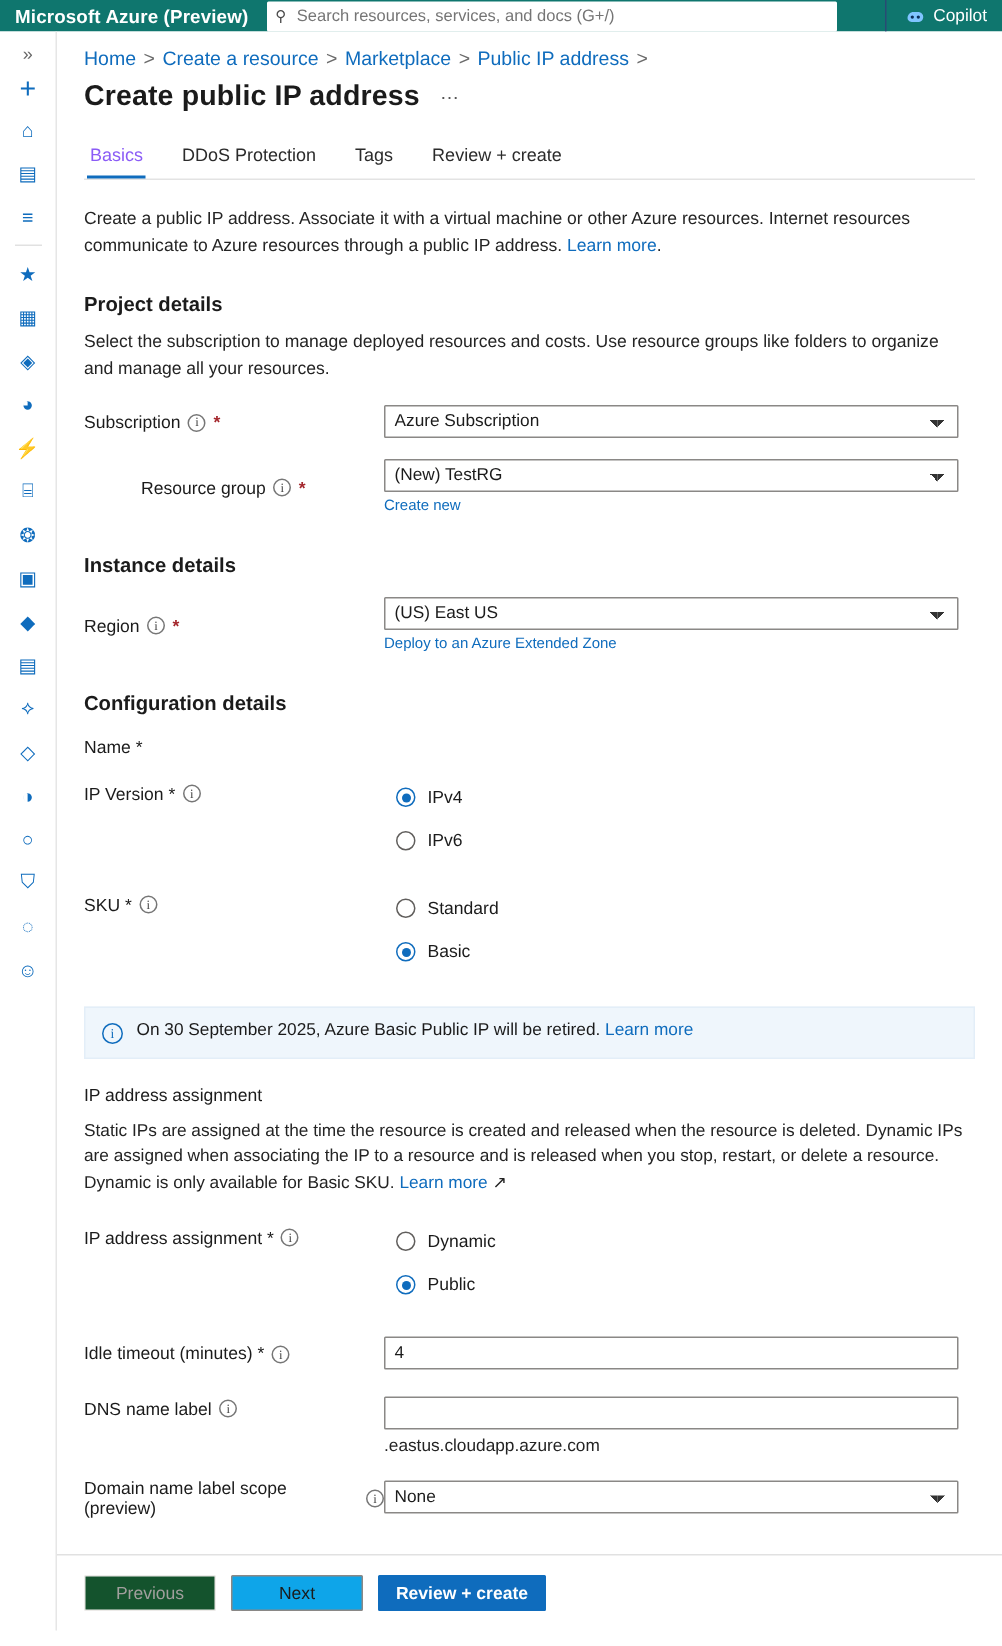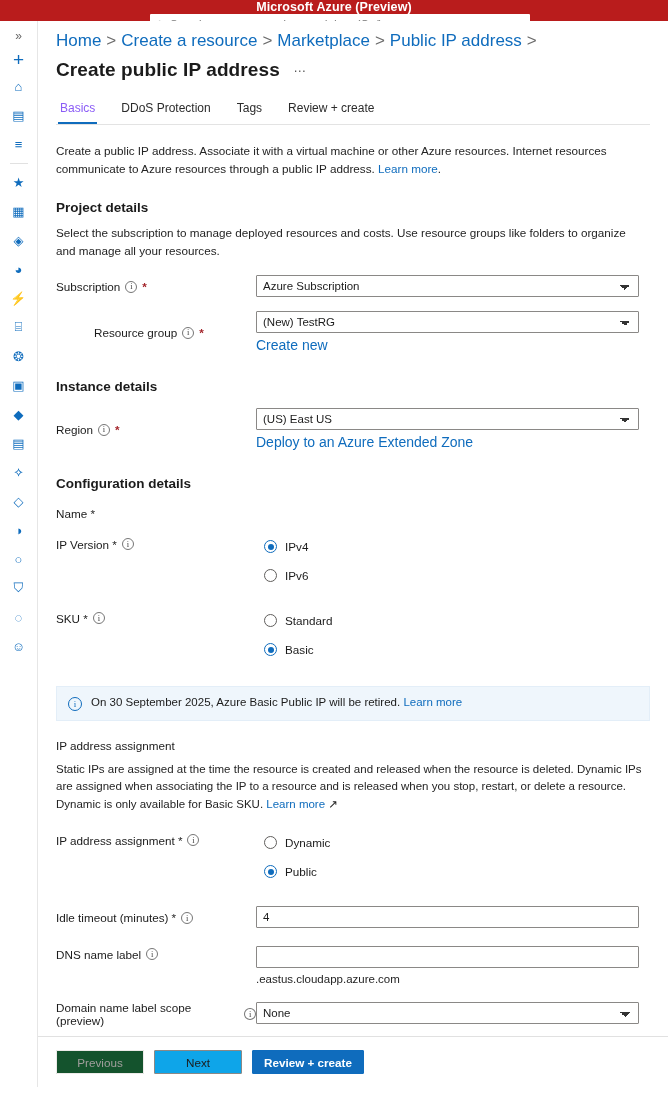--- a/index.html
+++ b/index.html
@@ -10,26 +10,25 @@
     font-family: "Liberation Sans", sans-serif;
     font-size: 12px;
     color: #1b1b1b;
     background: #ffffff;
     overflow: hidden;
   }
 
   
   .topbar {
     height: 21px;
-    background: #b91c1c;
+    background: #0f766e;
     display: flex;
     align-items: center;
     padding: 0 10px;
     color: #ffffff;
-    flex-direction: column;
   }
   .brand {
     font-size: 12.5px;
     font-weight: bold;
     white-space: nowrap;
     letter-spacing: .1px;
   }
   .searchwrap {
     flex: 0 0 auto;
     margin-left: 12px;
@@ -114,21 +113,21 @@
   .content {
     flex: 1;
     background: #ffffff;
     padding: 0 0 0 0;
     position: relative;
     overflow: hidden;
   }
   .inner { padding: 10px 18px 0 18px; }
 
   .breadcrumb {
-    font-size: 17px;
+    font-size: 13px;
     color: #0f6cbd;
     margin: 0 0 6px 0;
     display: flex;
     gap: 5px;
     align-items: center;
     flex-wrap: wrap;
   }
   .breadcrumb .sep { color: #6b6b6b; }
   .breadcrumb a { color: #0f6cbd; text-decoration: none; cursor: pointer; }
 
@@ -239,21 +238,21 @@
     appearance: none;
     -webkit-appearance: none;
     background-image: linear-gradient(45deg, transparent 50%, #333 50%), linear-gradient(135deg, #333 50%, transparent 50%);
     background-position: calc(100% - 13px) 9px, calc(100% - 8px) 9px;
     background-size: 5px 5px, 5px 5px;
     background-repeat: no-repeat;
     padding-right: 22px;
   }
   .underlink {
     margin-top: 4px;
-    font-size: 14px;
+    font-size: 10px;
   }
 
   
   .radio-group { padding-left: 8px; }
   .radio-item {
     display: flex;
     align-items: center;
     gap: 8px;
     height: 22px;
     margin-bottom: 7px;

